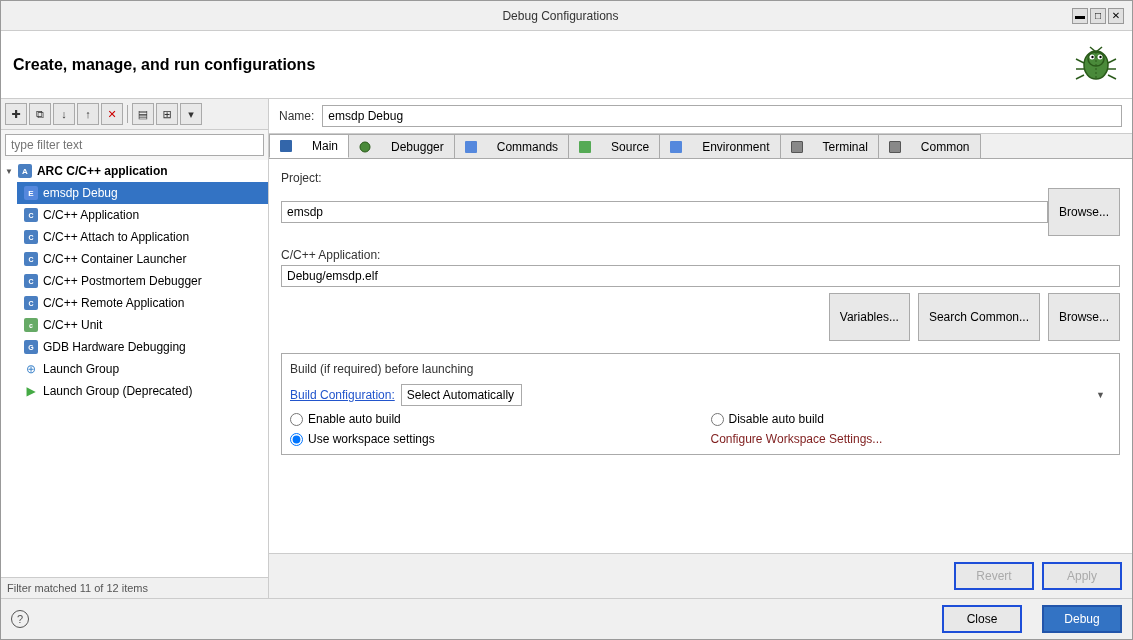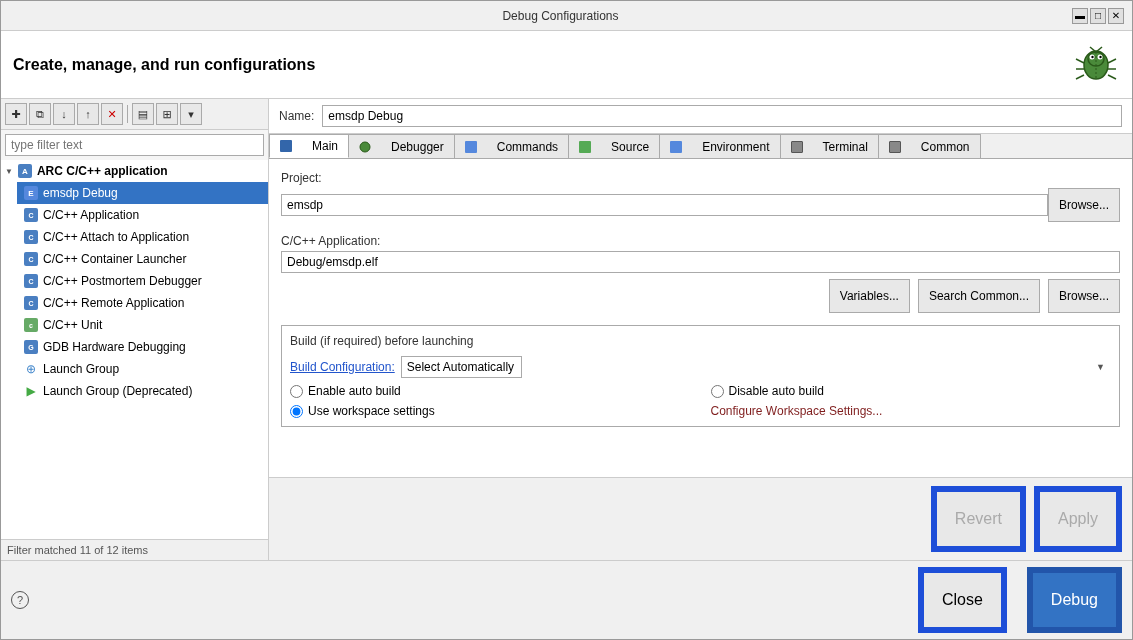--- a/index.html
+++ b/index.html
@@ -234,21 +234,21 @@
       align-items: center;
     }
     .form-input {
       flex: 1;
       padding: 3px 5px;
       border: 1px solid #aaa;
       font-size: 12px;
       background: white;
     }
     .browse-btn {
-      padding: 9px 10px;
+      padding: 16px 10px;
       border: 1px solid #aaa;
       background: #e8e8e8;
       cursor: pointer;
       font-size: 12px;
     }
     .section-group {
       border: 1px solid #aaa;
       padding: 8px;
       margin-top: 8px;
     }
@@ -317,25 +317,25 @@
     .bottom-bar {
       display: flex;
       align-items: center;
       justify-content: flex-end;
       padding: 8px 10px;
       gap: 8px;
       border-top: 1px solid #ccc;
       background: #f0f0f0;
     }
     .action-btn {
-      padding: 18px 18px;
-      border: 6px solid #1d4ed8;
+      padding: 5px 18px;
+      border: 2px solid #1d4ed8;
       background: #e8e8e8;
       cursor: pointer;
-      font-size: 16px;
+      font-size: 12px;
       min-width: 80px;
     }
     .action-btn.primary {
       background: #3373c4;
       color: white;
       border-color: #2255aa;
     }
     .action-btn:disabled {
       color: #aaa;
       cursor: default;

